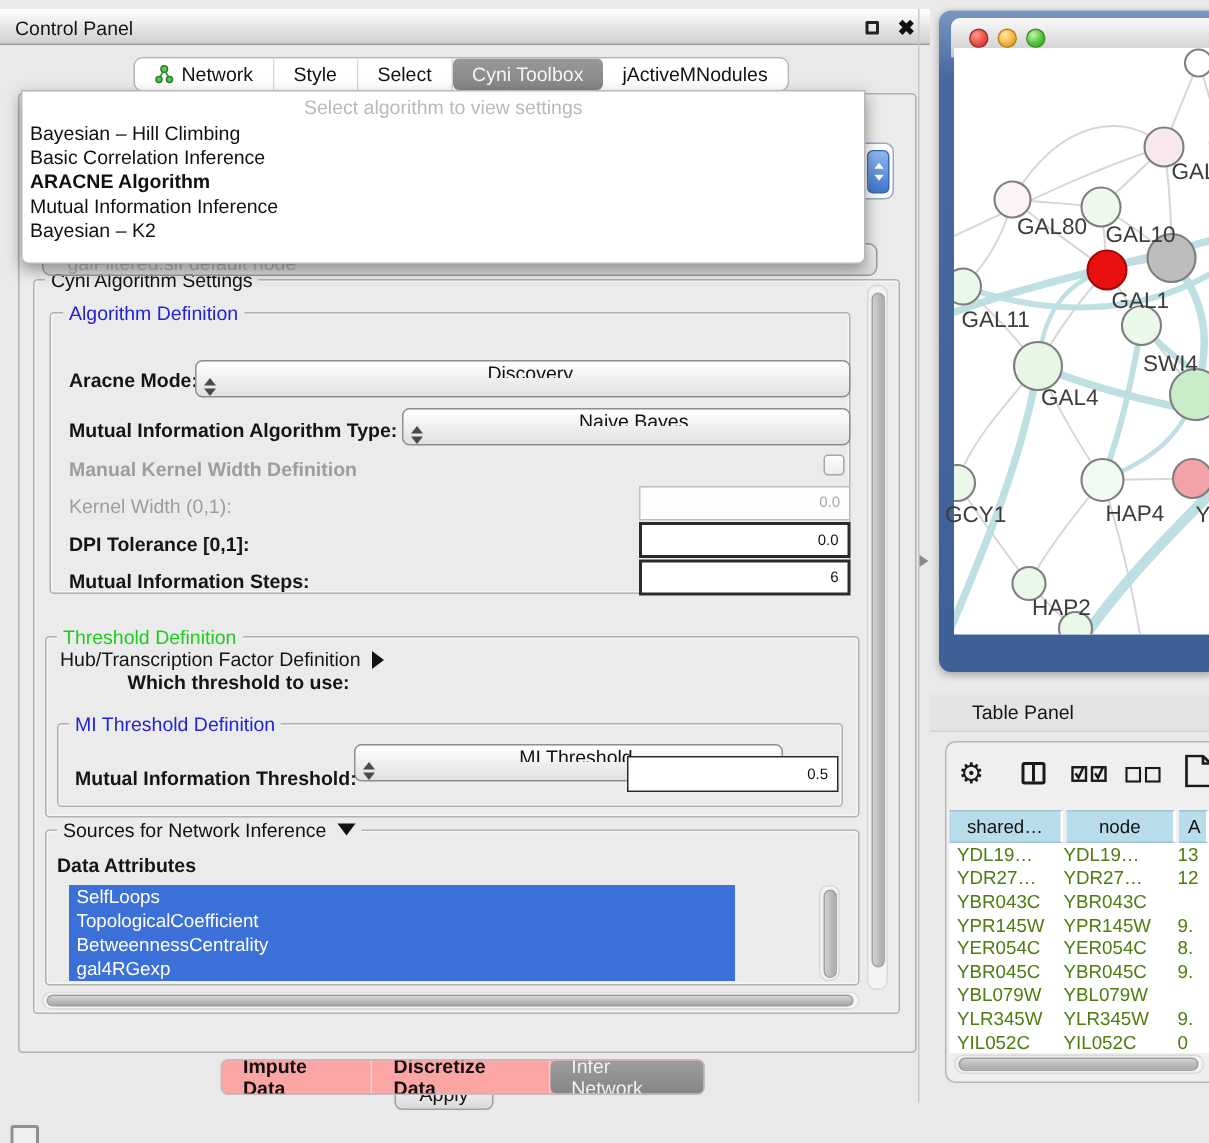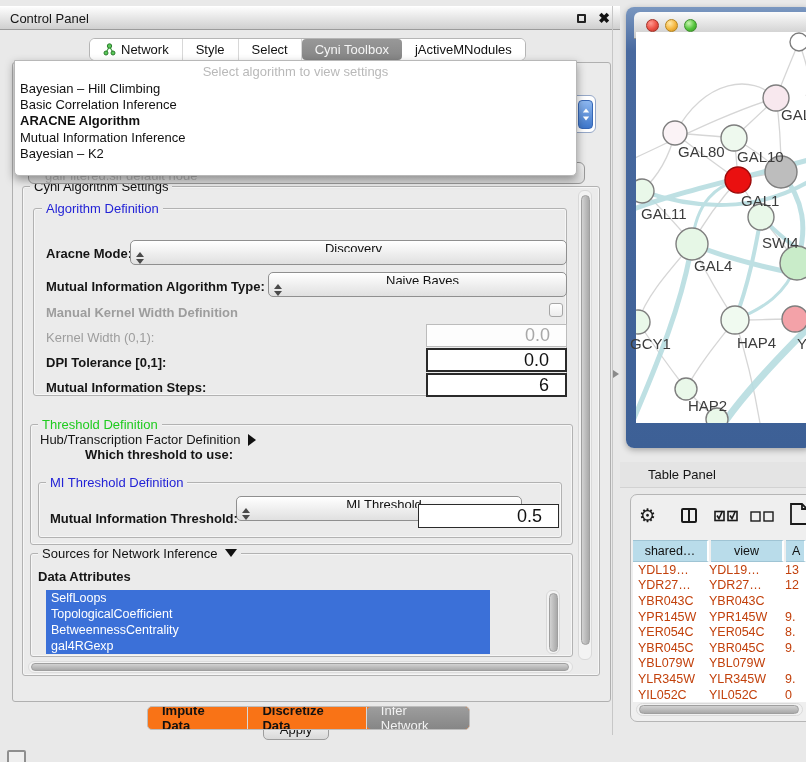--- a/index.html
+++ b/index.html
@@ -65,22 +65,22 @@
   .combo .val { flex:1; padding-left:10px; font-size:13px; color:#111; white-space:nowrap; overflow:hidden; }
   .combo .step { width:17px; align-self:stretch; display:flex; flex-direction:column;
     align-items:center; justify-content:center; gap:2px; }
   .tri-up { width:0; height:0; border-left:4px solid transparent; border-right:4px solid transparent; border-bottom:5px solid #4a4a4a; }
   .tri-dn { width:0; height:0; border-left:4px solid transparent; border-right:4px solid transparent; border-top:5px solid #4a4a4a; }
   .tri-up.w { border-bottom-color:#fff; transform:scale(.8); }
   .tri-dn.w { border-top-color:#fff; transform:scale(.8); }
 
   
   .field { position:absolute; height:24px; background:#fff; border:2px solid #2a2a2a;
-    font-size:18px; color:#111; display:flex; align-items:center;
-    justify-content:flex-end; padding-right:16px; }
+    font-size:10px; color:#111; display:flex; align-items:center;
+    justify-content:flex-end; padding-right:6px; }
   .field.dis { border:1px solid #bcbcbc; color:#a8a8a8; background:#fdfdfd; height:23px; }
 
   .checkbox { position:absolute; width:14px; height:14px; border:1px solid #a6a6a6;
     border-radius:3px; background:linear-gradient(#fefefe,#ececec); }
 
   
   .disc-right { display:inline-block; width:0; height:0; border-top:6px solid transparent;
     border-bottom:6px solid transparent; border-left:8px solid #111; margin-left:8px; vertical-align:-2px; }
   .disc-down { display:inline-block; width:0; height:0; border-left:6px solid transparent;
     border-right:6px solid transparent; border-top:8px solid #111; margin-left:7px; vertical-align:1px; }
@@ -92,21 +92,21 @@
   
   .vtrack { position:absolute; background:#f3f3f3; border:1px solid #d9d9d9; border-radius:6px; }
   .hthumb,.vthumb { position:absolute; background:linear-gradient(90deg,#d2d2d2,#a9a9a9);
     border-radius:6px; border:1px solid #9f9f9f; }
   .hthumb { background:linear-gradient(#d2d2d2,#a9a9a9); }
 
   .btn { position:absolute; border:1px solid #9d9d9d; border-radius:5px;
     background:linear-gradient(#fdfdfd,#d9d9d9); font-size:13px; text-align:center;margin-top:40px; }
 
   
-  .btabbar { left:147px; top:706px; width:323px; height:24px; background:#f97316;
+  .btabbar { left:147px; top:706px; width:323px; height:24px; background:#fca5a5;
     border:1px solid #bdbdbd; border-radius:5px; display:flex; align-items:stretch; overflow:hidden; }
   .btab { display:flex; align-items:center; padding:0 14px; font-size:13px; font-weight:bold;
     color:#111; border-right:1px solid #d8d8d8; }
   .btab:last-child { border-right:none; }
   .btab.sel { background:linear-gradient(#9d9d9d,#868686); color:#f2f2f2; border-radius:4px; font-weight:normal; }
 
   
   .netwin { left:626px; top:7px; width:186px; height:441px; border-radius:8px;
     background:linear-gradient(180deg,#7a97c0 0%,#48699f 10%,#3d6096 100%);
     box-shadow:0 2px 6px rgba(0,0,0,.3); z-index:5; }
@@ -126,21 +126,21 @@
   .tp-title { left:620px; top:462px; width:186px; height:26px; background:#e4e4e4;
     border-bottom:1px solid #d2d2d2; }
   .tp-panel { left:630px; top:494px; width:186px; height:228px; background:#efefef;
     border:1px solid #b6b6b6; border-radius:7px; }
   .icon { position:absolute; color:#1a1a1a; }
   .col-icon { width:16px; height:15px; border:2px solid #1a1a1a; border-radius:2px; }
   .col-icon::after { content:""; position:absolute; left:5px; top:0; width:2px; height:11px; background:#1a1a1a; }
   .thead { position:absolute; height:22px; background:#b9dcea; font-size:12.5px;
     display:flex; align-items:center; justify-content:center; border-right:2px solid #fff;
     border-top:1px solid #9fc4d4; border-bottom:1px solid #9fc4d4; overflow:hidden; }
-  .trow { display:flex; height:15.6px; align-items:center; font-size:12.5px; color:#c2410c; }
+  .trow { display:flex; height:15.6px; align-items:center; font-size:12.5px; color:#4d7c0f; }
   .tc1 { width:75px; padding-left:5px; } .tc2 { width:77px; padding-left:1px; } .tc3 { flex:1; }
 
   .mini-icon { left:7px; top:750px; width:19px; height:14px; border:2px solid #8f8f8f;
     background:#efefef; border-radius:2px; }
 </style>
 </head>
 <body>
 
 <div class="abs titlebar">
   <span class="lbl" style="left:10px; top:4px;">Control Panel</span>
@@ -405,21 +405,21 @@
 </svg>
 <svg class="icon" style="left:789px; top:503px;" width="22" height="22" viewBox="0 0 22 22">
   <path d="M2 1 L13 1 L18 6 L18 21 L2 21 Z" fill="none" stroke="#1a1a1a" stroke-width="1.8"></path>
   <path d="M13 1 L13 6 L18 6" fill="none" stroke="#1a1a1a" stroke-width="1.8"></path>
 </svg>
 
 <div class="thead" style="left:633px; top:540px; width:76px;">
   <span>shared…</span>
 </div>
 <div class="thead" style="left:711px; top:540px; width:73px;">
-  <span>view</span>
+  <span>node</span>
 </div>
 <div class="thead" style="left:786px; top:540px; width:20px; justify-content:flex-start; padding-left:6px;">
   <span>A</span>
 </div>
 
 <div class="abs" style="left:633px; top:562px; width:173px; height:140px; background:#fff; overflow:hidden;">
   <div class="trow">
     <span class="tc1">YDL19…</span>
     <span class="tc2">YDL19…</span>
     <span class="tc3">13</span>

